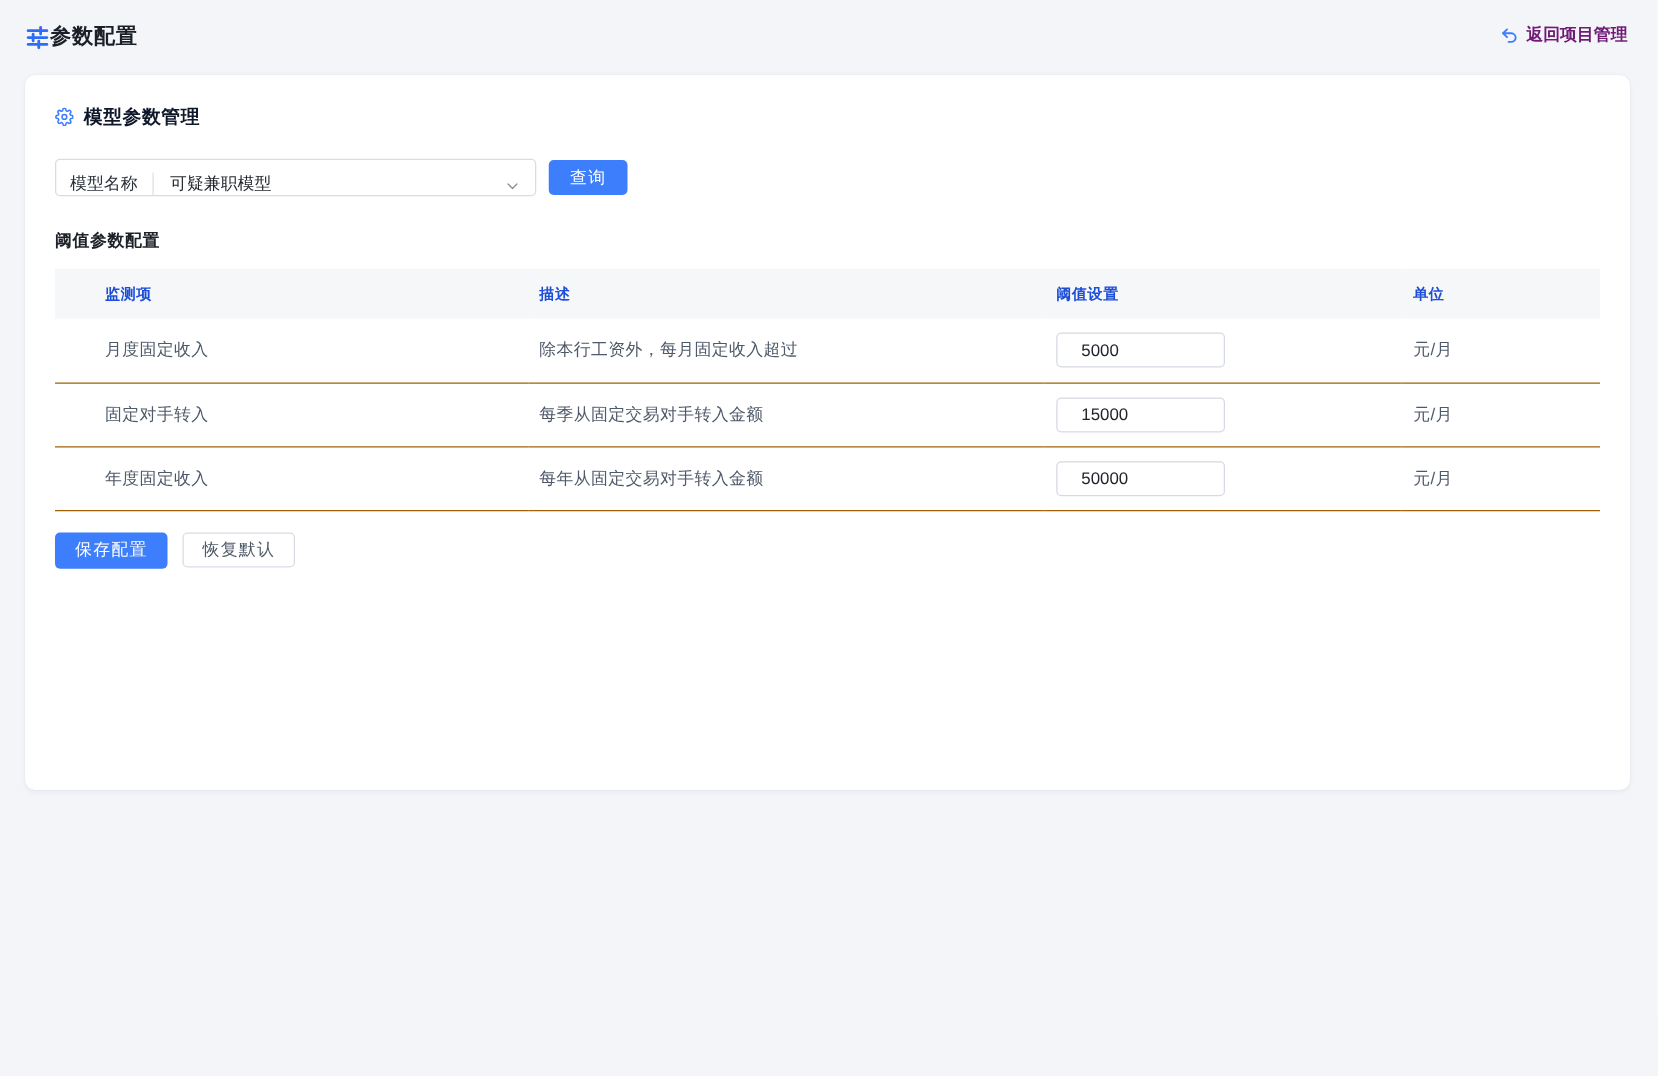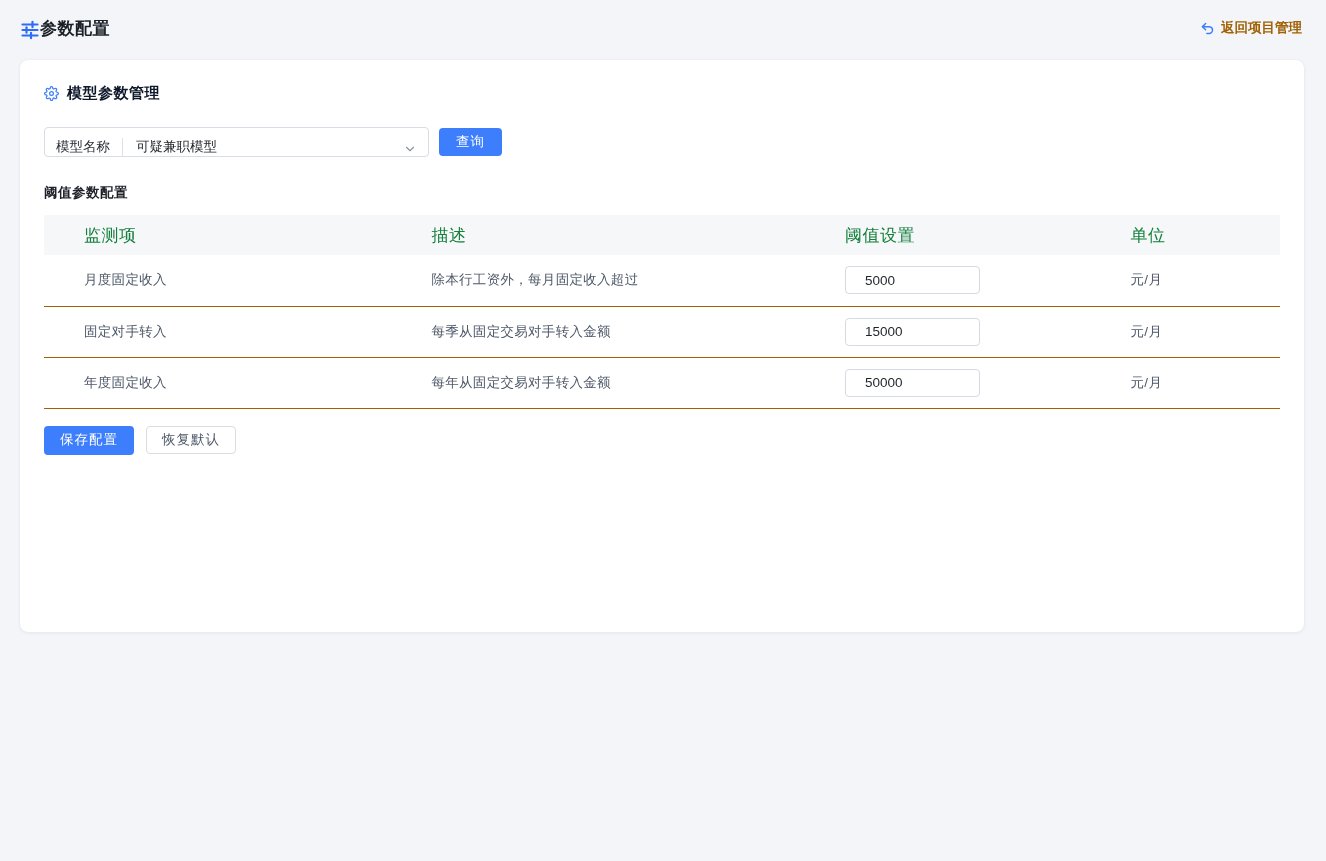--- a/index.html
+++ b/index.html
@@ -12,21 +12,21 @@
   
   .topbar {
     height: 56px;
     display: flex; align-items: center; justify-content: space-between;
     padding: 0 24px 0 20px;
   }
   .topbar-left { display: flex; align-items: flex-end; }
   .page-title { font-size: 17px; font-weight: bold; color: #1b1f27; letter-spacing: 0.5px; }
   .back-link {
     display: flex; align-items: center; gap: 6px;
-    color: #a16207; font-size: 13.5px; font-weight: bold;
+    color: #701a75; font-size: 13.5px; font-weight: bold;
     cursor: pointer; text-decoration: none;
   }
   
   .card {
     margin: 4px 22px 0 20px;
     width: 1284px;
     min-height: 572px;
     background: #ffffff;
     border-radius: 8px;
     box-shadow: 0 1px 4px rgba(20,30,60,0.06), 0 0 1px rgba(20,30,60,0.08);
@@ -61,21 +61,21 @@
   .btn-query { margin-left: 10px; height: 28px; }
   
   .table-title { margin-top: 27px; font-size: 13.5px; font-weight: bold; color: #1d2129; letter-spacing: 0.5px; }
   table.param-table {
     width: 100%; margin-top: 13px;
     border-collapse: collapse; table-layout: fixed;
   }
   .param-table th {
     background: #f6f7f9;
     height: 40px; text-align: left;
-    font-size: 17px; font-weight: normal; color: #15803d;
+    font-size: 12px; font-weight: bold; color: #1d4ed8;
     letter-spacing: 0.5px;
   }
   .param-table td {
     height: 51px;
     border-bottom: 1px solid #a16207;
     font-size: 13.5px; color: #4e5969;
     letter-spacing: 0.3px;
   }
   .col-item  { width: 30.7%; }
   .col-desc  { width: 33.3%; }

